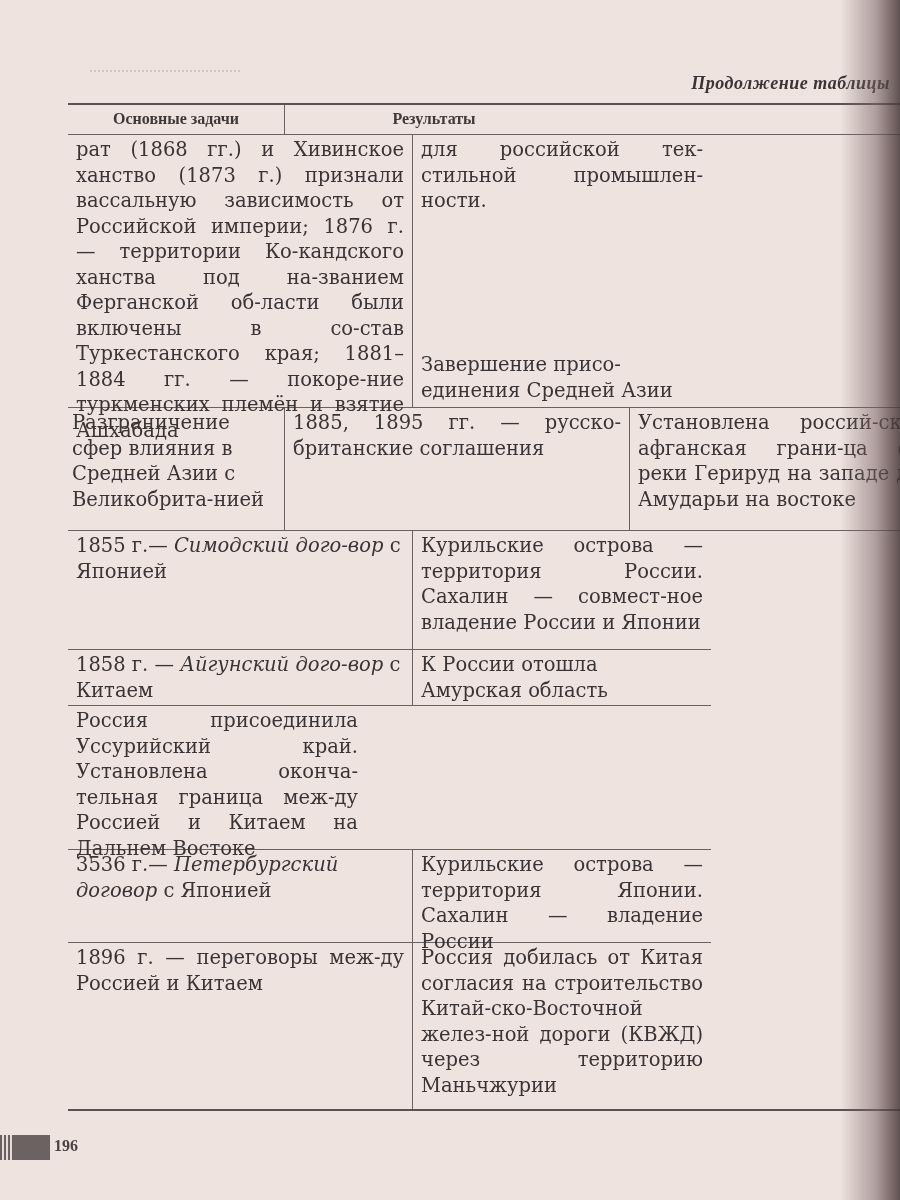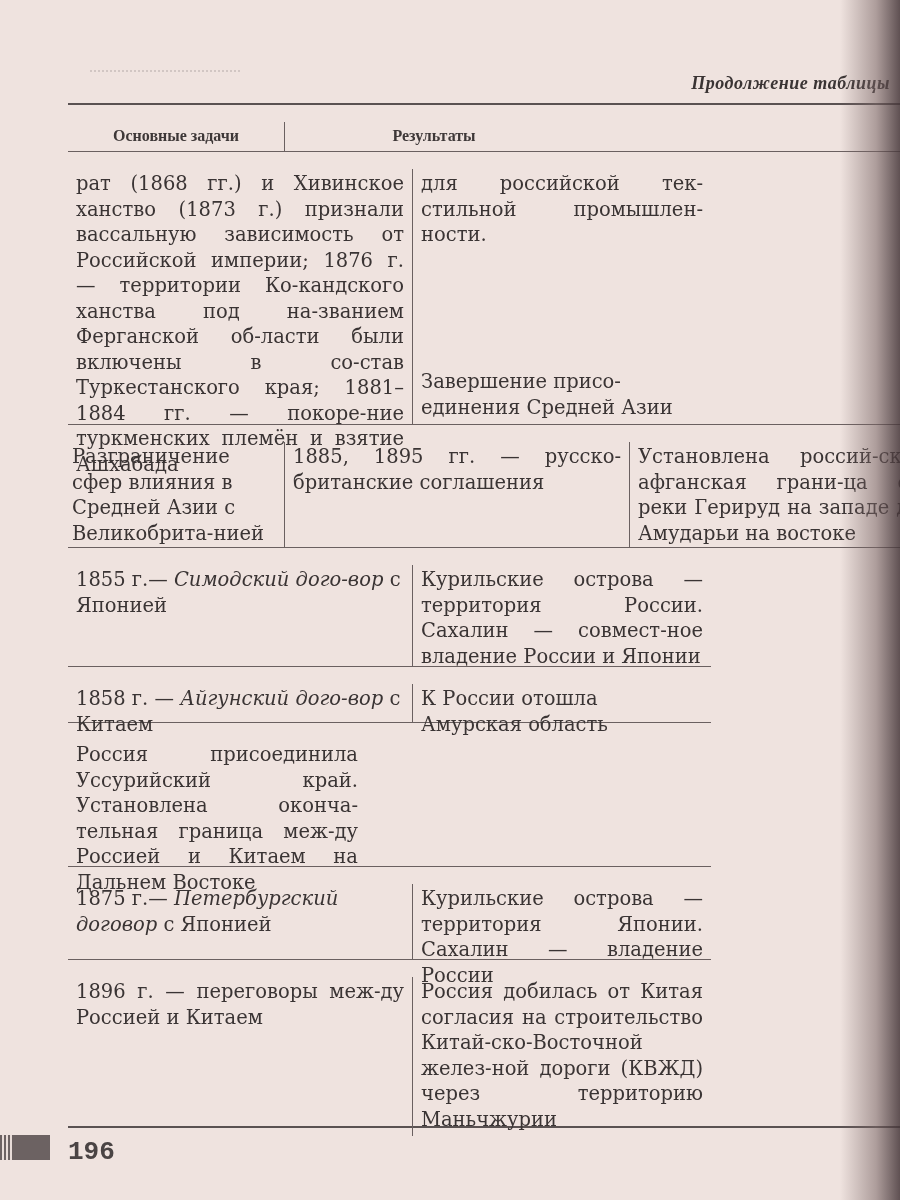--- a/index.html
+++ b/index.html
@@ -22,36 +22,36 @@
     position:absolute; top:73px; right:10px;
     font-family:"Liberation Serif", serif; font-style:italic; font-weight:bold;
     font-size:18px; color:#3a3434; letter-spacing:0.5px;
   }
   .table {
     position:absolute; left:68px; top:103px; width:860px;
     border-top:2px solid #5a5252; border-bottom:2px solid #5a5252;
   }
   .row { display:flex; border-bottom:1.5px solid #6a6060; }
   .row:last-child { border-bottom:none; }
-  .cell { box-sizing:border-box; padding:2px 8px 4px 8px; font-size:19.5px; line-height:25.5px;margin-top:17px; }
+  .cell { box-sizing:border-box; padding:2px 8px 4px 8px; font-size:19.5px; line-height:25.5px; }
   .c1 { width:217px; border-right:1.5px solid #6a6060; padding-left:4px; }
   .c2 { width:345px; border-right:1.5px solid #6a6060; }
   .c3 { width:298px; }
   .header .cell {
     font-family:"Liberation Serif", serif; font-weight:bold; font-size:16px;
     text-align:center; padding:5px 6px 6px; line-height:18px; color:#3e3838;
   }
   .sub { display:flex; flex-direction:column; width:643px; }
   .sub .srow { display:flex; border-bottom:1.5px solid #6a6060; }
   .sub .srow:last-child { border-bottom:none; }
   .justify { text-align:justify; }
   em { font-style:italic; font-family:"DejaVu Serif", serif; }
   .pageno {
-    position:absolute; left:68px; top:1137px;
-    font-family:Liberation Mono, monospace; font-weight:bold; font-size:26px; color:#4a4444;
+    position:absolute; left:54px; top:1137px;
+    font-family:Liberation Serif, serif; font-weight:bold; font-size:16px; color:#4a4444;
   }
   .tab-mark {
     position:absolute; left:0; top:1135px; width:50px; height:25px;
     background:repeating-linear-gradient(to right, #6c6262 0 2px, #e8dcd8 2px 4px) 0 0/12px 100% no-repeat, #6c6262;
   }
 </style>
 </head>
 <body>
 
 <div class="ghost-top"></div>
@@ -93,21 +93,21 @@
           <em>Айгунский дого-вор</em>
           <span>с Китаем</span>
         </div>
         <div class="cell c3">К России отошла Амурская область</div>
       </div>
       <div class="srow" style="height:143px;">
         <div class="cell c3 justify">Россия присоединила Уссурийский край. Установлена оконча-тельная граница меж-ду Россией и Китаем на Дальнем Востоке</div>
       </div>
       <div class="srow" style="height:92px;">
         <div class="cell c2">
-          <span>1875 г.—</span>
+          <span>3536 г.—</span>
           <em>Петербургский договор</em>
           <span>с Японией</span>
         </div>
         <div class="cell c3 justify">Курильские острова — территория Японии. Сахалин — владение России</div>
       </div>
       <div class="srow" style="flex:1;">
         <div class="cell c2 justify">1896 г. — переговоры меж-ду Россией и Китаем</div>
         <div class="cell c3 justify">Россия добилась от Китая согласия на строительство Китай-ско-Восточной желез-ной дороги (КВЖД) через территорию Маньчжурии</div>
       </div>
     </div>

